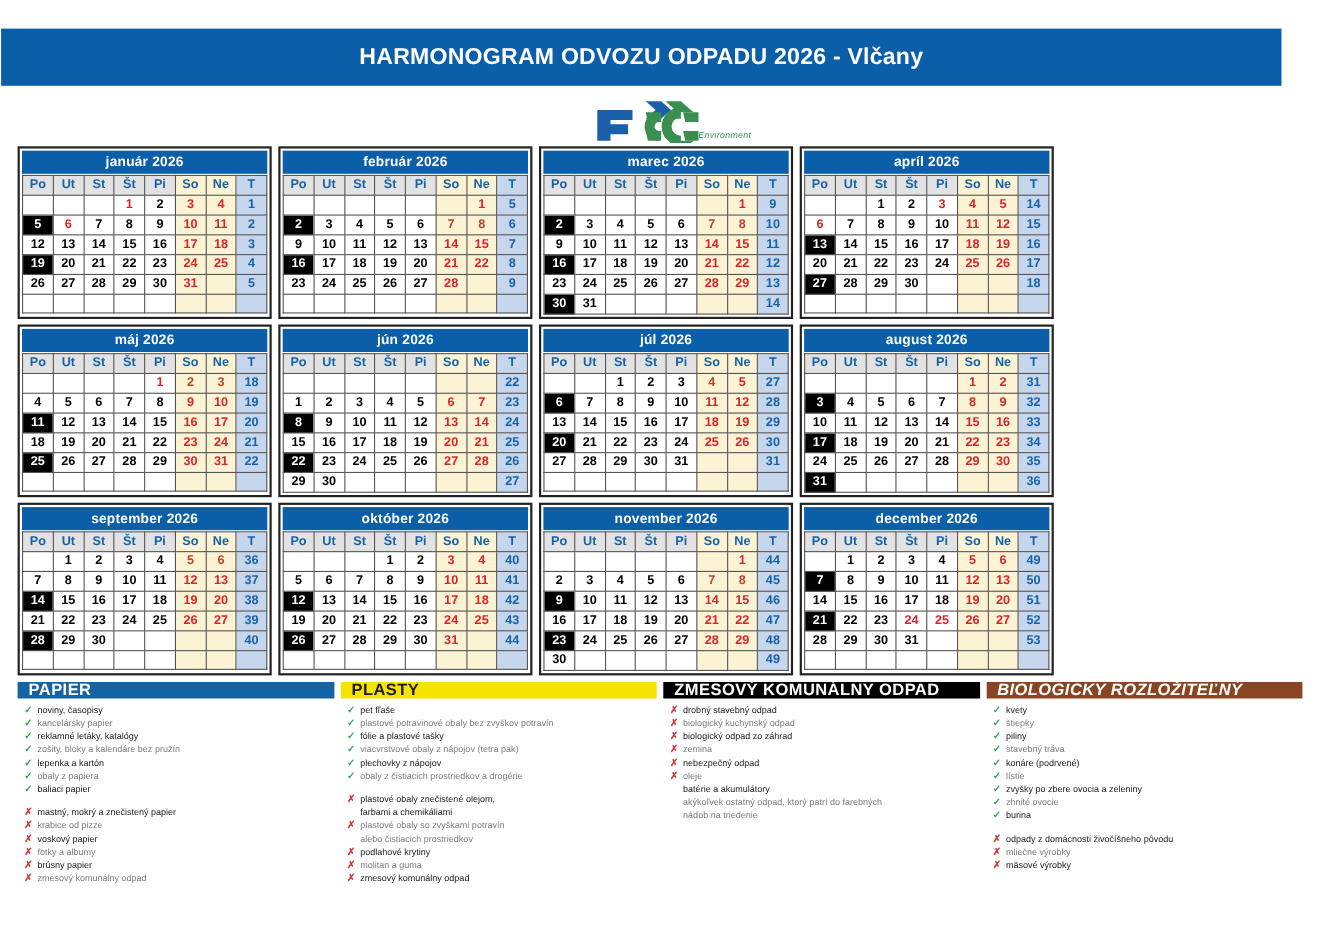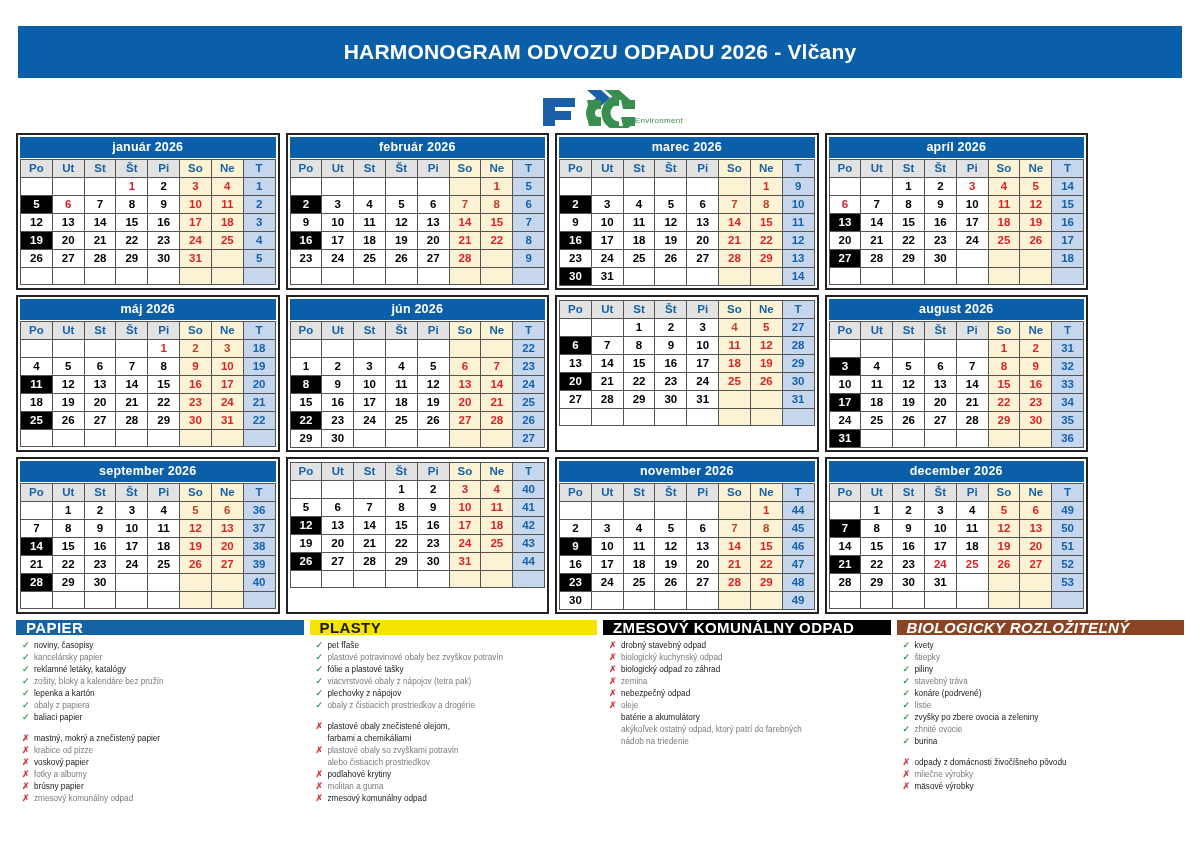--- a/index.html
+++ b/index.html
@@ -12,50 +12,50 @@
   #page {
     position: relative;
     width: 1200px; height: 848px;
     background: #ffffff;
     overflow: hidden;
   }
 
   
   .title-bar {
     position: absolute;
-    left: 18px; top: 26px;
+    left: 1px; top: 26px;
     width: 1164px; height: 52px;
     background: #0b5ea8;
     display: flex; align-items: center; justify-content: center;
   }
   .title-bar .title-text {
     color: #ffffff;
     font-size: 21px;
     font-weight: bold;
     letter-spacing: 0.2px;
     white-space: nowrap;
   }
 
   .logo-wrap {
     position: absolute;
     left: 0; top: 86px;
     width: 1200px; height: 44px;
-    display: flex; align-items: flex-start; justify-content: center;
+    display: flex; align-items: flex-end; justify-content: center; font-style: italic;
   }
   .logo-inner { position: relative; width: 170px; height: 42px; }
   .logo-env {
     position: absolute; right: 2px; bottom: 3px;
     font-size: 8px; color: #3a8f50; letter-spacing: .3px;
   }
 
   
   .months {
     position: absolute;
     left: 16px; top: 133px;
-    width: 1072px;
+    width: 942px;
     display: grid;
     grid-template-columns: repeat(4, 1fr);
     column-gap: 6px;
     row-gap: 5px;
     border-radius: 21px;
   }
   .month {
     border: 2px solid #222222;
     background: #ffffff;
     padding: 2px;
@@ -656,20 +656,21 @@
               <td class="day empty"></td>
               <td class="day empty"></td>
               <td class="day we empty"></td>
               <td class="day we empty"></td>
               <td class="wk">27</td>
             </tr>
           </tbody>
         </table>
       </div>
       <div class="month">
+        <div class="month-title">júl 2026</div>
         <table class="cal">
           <thead>
             <tr>
               <th>Po</th>
               <th>Ut</th>
               <th>St</th>
               <th>Št</th>
               <th>Pi</th>
               <th class="we">So</th>
               <th class="we">Ne</th>
@@ -892,20 +893,21 @@
               <td class="day empty"></td>
               <td class="day empty"></td>
               <td class="day we empty"></td>
               <td class="day we empty"></td>
               <td class="wk empty"></td>
             </tr>
           </tbody>
         </table>
       </div>
       <div class="month">
+        <div class="month-title">október 2026</div>
         <table class="cal">
           <thead>
             <tr>
               <th>Po</th>
               <th>Ut</th>
               <th>St</th>
               <th>Št</th>
               <th>Pi</th>
               <th class="we">So</th>
               <th class="we">Ne</th>

